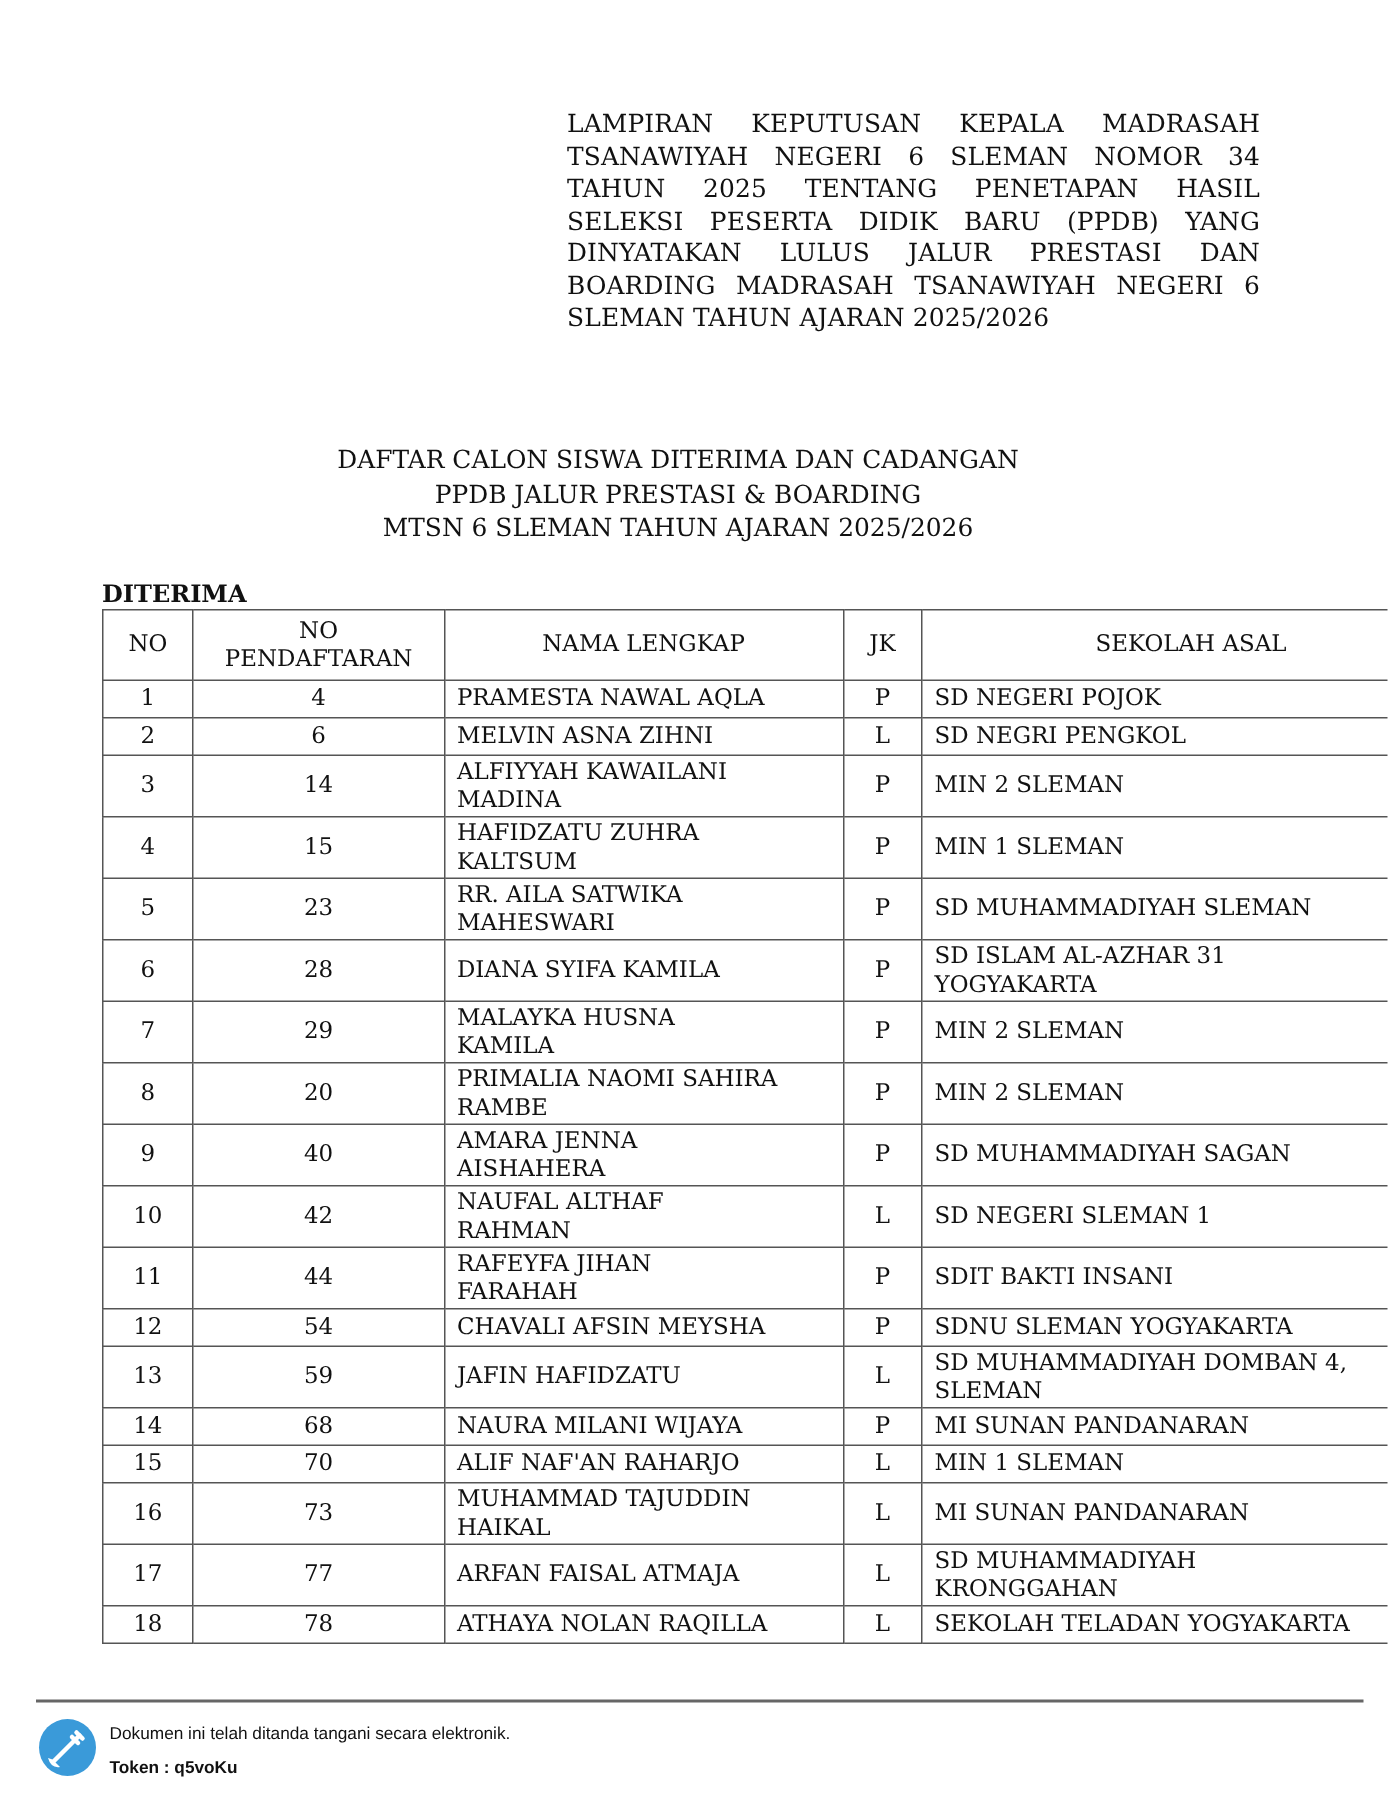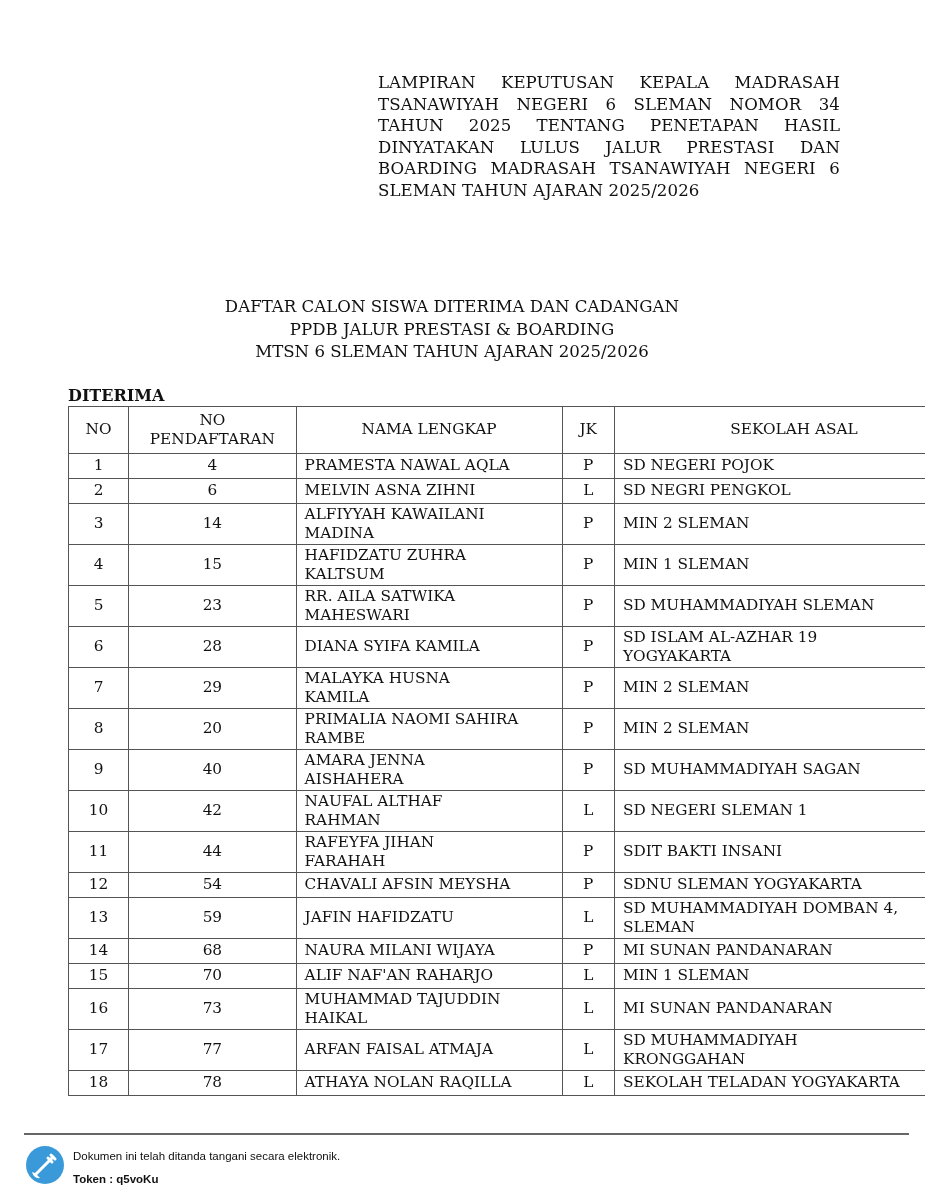--- a/index.html
+++ b/index.html
@@ -23,20 +23,21 @@
   .sig-text { position:absolute; left:73px; top:1150px; font-family:"Liberation Sans", sans-serif; font-size:11.5px; color:#111; }
   .sig-token { position:absolute; left:73px; top:1173px; font-family:"Liberation Sans", sans-serif; font-size:11.5px; font-weight:bold; color:#111; }
 </style>
 </head>
 <body>
 
 <div class="lampiran">
   <span class="line">LAMPIRAN KEPUTUSAN KEPALA MADRASAH</span>
   <span class="line">TSANAWIYAH NEGERI 6  SLEMAN NOMOR 34</span>
   <span class="line">TAHUN 2025 TENTANG PENETAPAN HASIL</span>
+  <span class="line">SELEKSI PESERTA DIDIK BARU (PPDB) YANG</span>
   <span class="line">DINYATAKAN LULUS JALUR PRESTASI DAN</span>
   <span class="line">BOARDING MADRASAH TSANAWIYAH NEGERI 6</span>
   <span class="line last">SLEMAN TAHUN AJARAN  2025/2026</span>
 </div>
 
 <div class="title-block">
   <div>DAFTAR CALON SISWA DITERIMA DAN CADANGAN</div>
   <div>PPDB JALUR PRESTASI &amp; BOARDING</div>
   <div>MTSN 6 SLEMAN TAHUN AJARAN 2025/2026</div>
 </div>
@@ -94,21 +95,21 @@
         <td class="c">23</td>
         <td><span>RR. AILA SATWIKA</span><br><span>MAHESWARI</span></td>
         <td class="c">P</td>
         <td><span>SD MUHAMMADIYAH SLEMAN</span></td>
       </tr>
       <tr class="double">
         <td class="c">6</td>
         <td class="c">28</td>
         <td><span>DIANA SYIFA KAMILA</span></td>
         <td class="c">P</td>
-        <td><span>SD ISLAM AL-AZHAR 19</span><br><span>YOGYAKARTA</span></td>
+        <td><span>SD ISLAM AL-AZHAR 31</span><br><span>YOGYAKARTA</span></td>
       </tr>
       <tr class="double">
         <td class="c">7</td>
         <td class="c">29</td>
         <td><span>MALAYKA HUSNA</span><br><span>KAMILA</span></td>
         <td class="c">P</td>
         <td><span>MIN 2 SLEMAN</span></td>
       </tr>
       <tr class="double">
         <td class="c">8</td>

